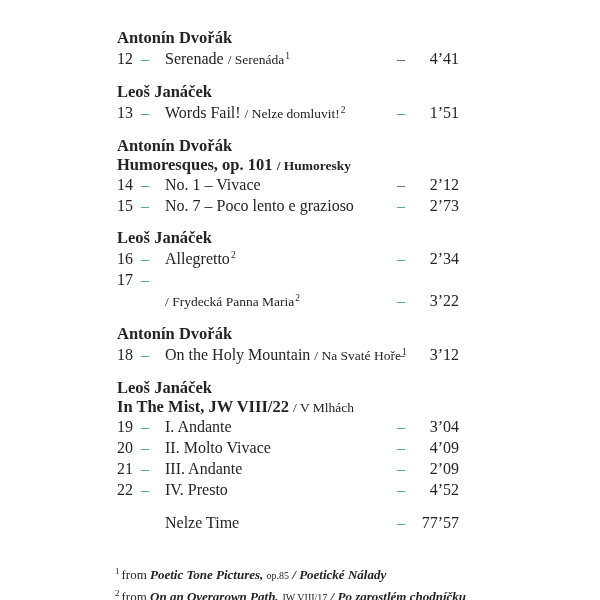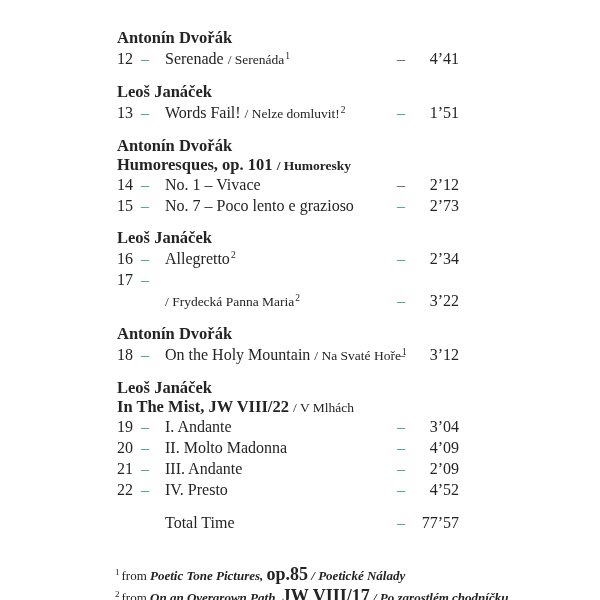--- a/index.html
+++ b/index.html
@@ -62,21 +62,21 @@
 
   .footnotes {
     margin-top: 31px;
     margin-left: -3px;
     font-size: 13px;
     line-height: 21px;
     white-space: nowrap;
   }
   .fn sup { font-size: 9px; margin-right: 2px; }
   .fn-work { font-weight: bold; font-style: italic; font-size: 13px; }
-  .fn-ref  { font-weight: bold; font-size: 18px; }
+  .fn-ref  { font-weight: normal; font-size: 10px; }
   .fn-tail { font-weight: bold; font-style: italic; font-size: 13px; }
 </style>
 </head>
 <body>
 
 <div class="page">
   <div class="list">
 
     <div class="section first">
       <div class="composer">Antonín Dvořák</div>
@@ -163,21 +163,21 @@
       <div class="row">
         <span class="col-num">19</span>
         <span class="col-dash">–</span>
         <span class="col-title"><span>I. Andante</span></span>
         <span class="col-dash2">–</span>
         <span class="col-time">3’04</span>
       </div>
       <div class="row">
         <span class="col-num">20</span>
         <span class="col-dash">–</span>
-        <span class="col-title"><span>II. Molto Madonna</span></span>
+        <span class="col-title"><span>II. Molto Vivace</span></span>
         <span class="col-dash2">–</span>
         <span class="col-time">4’09</span>
       </div>
       <div class="row">
         <span class="col-num">21</span>
         <span class="col-dash">–</span>
         <span class="col-title"><span>III. Andante</span></span>
         <span class="col-dash2">–</span>
         <span class="col-time">2’09</span>
       </div>
@@ -186,21 +186,21 @@
         <span class="col-dash">–</span>
         <span class="col-title"><span>IV. Presto</span></span>
         <span class="col-dash2">–</span>
         <span class="col-time">4’52</span>
       </div>
     </div>
 
     <div class="row total-row">
       <span class="col-num"></span>
       <span class="col-dash"></span>
-      <span class="col-title"><span>Total Time</span></span>
+      <span class="col-title"><span>Nelze Time</span></span>
       <span class="col-dash2">–</span>
       <span class="col-time">77’57</span>
     </div>
 
   </div>
 
   <div class="footnotes">
     <div class="fn"><sup>1</sup><span>from</span>
       <span class="fn-work">Poetic Tone Pictures,</span>
       <span class="fn-ref">op.85</span>

